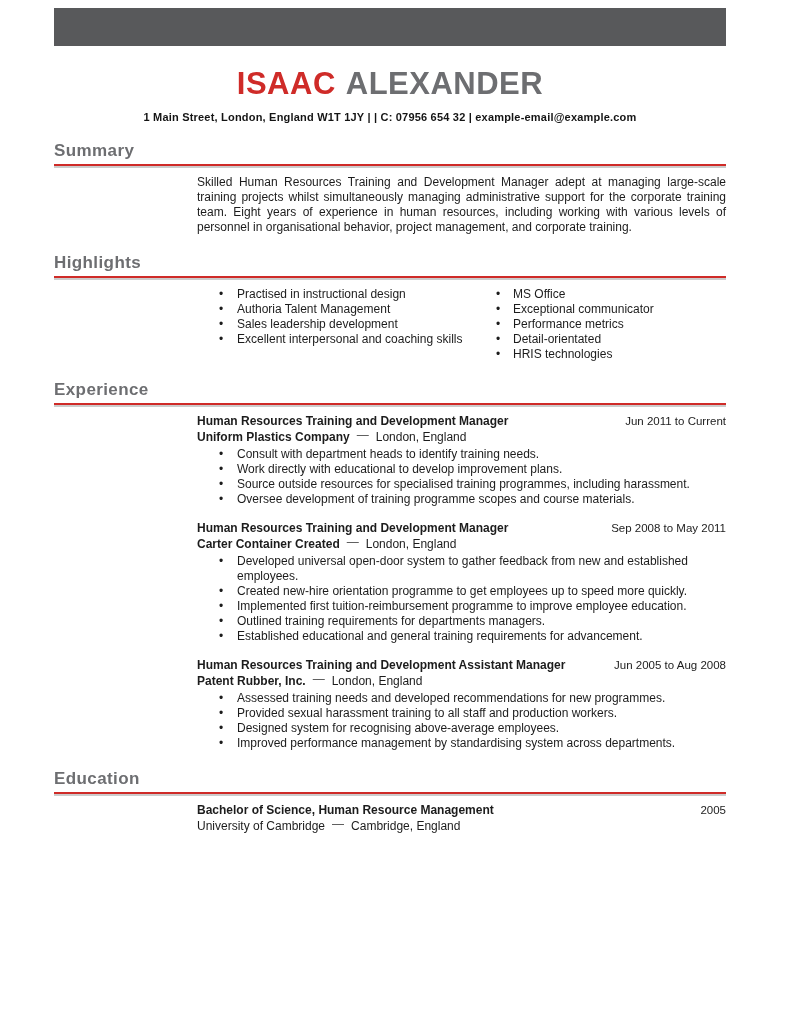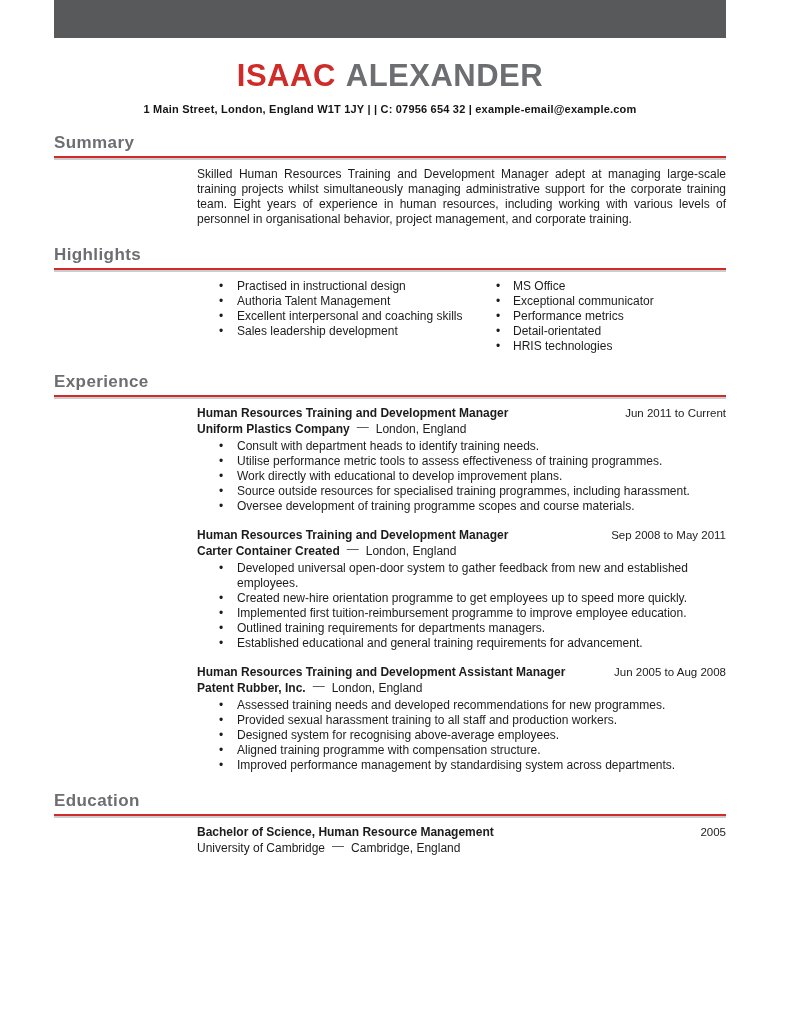--- a/index.html
+++ b/index.html
@@ -10,21 +10,21 @@
   * { box-sizing: border-box; margin: 0; padding: 0; }
   html, body { background: #ffffff; }
   body {
     width: 800px;
     font-family: "Liberation Sans", "DejaVu Sans", sans-serif;
     color: #1c1c1c;
   }
   .page {
     width: 780px;
     min-height: 1035px;
-    padding: 0 54px 30px 54px;
+    padding: 8px 54px 30px 54px;
     background: #ffffff;
   }
   .topbar {
     height: 38px;
     background: var(--header-bar-gray);
   }
   .name {
     margin-top: 20px;
     text-align: center;
     font-size: 31px;
@@ -135,22 +135,22 @@
   </div>
 
   <div class="section">
     <div class="section-title">Highlights</div>
     <div class="rule"></div>
     <div class="section-body">
       <div class="hl-cols">
         <div class="hl-left">
           <div class="bullet-item">Practised in instructional design</div>
           <div class="bullet-item">Authoria Talent Management</div>
+          <div class="bullet-item">Sales leadership development</div>
           <div class="bullet-item">Excellent interpersonal and coaching skills</div>
-          <div class="bullet-item">Sales leadership development</div>
         </div>
         <div class="hl-right">
           <div class="bullet-item">MS Office</div>
           <div class="bullet-item">Exceptional communicator</div>
           <div class="bullet-item">Performance metrics</div>
           <div class="bullet-item">Detail-orientated</div>
           <div class="bullet-item">HRIS technologies</div>
         </div>
       </div>
     </div>
@@ -164,21 +164,20 @@
       <div class="job">
         <div class="job-header">
           <span class="job-title">Human Resources Training and Development Manager</span>
           <span class="job-dates">Jun 2011 to Current</span>
         </div>
         <div class="company-line">
           <span class="company-name">Uniform Plastics Company</span><span class="loc-separator">—</span><span>London, England</span>
         </div>
         <div class="job-bullets">
           <div class="bullet-item">Consult with department heads to identify training needs.</div>
-          <div class="bullet-item">Utilise performance metric tools to assess effectiveness of training programmes.</div>
           <div class="bullet-item">Work directly with educational to develop improvement plans.</div>
           <div class="bullet-item">Source outside resources for specialised training programmes, including harassment.</div>
           <div class="bullet-item">Oversee development of training programme scopes and course materials.</div>
         </div>
       </div>
 
       <div class="job">
         <div class="job-header">
           <span class="job-title">Human Resources Training and Development Manager</span>
           <span class="job-dates">Sep 2008 to May 2011</span>
@@ -200,21 +199,20 @@
           <span class="job-title">Human Resources Training and Development Assistant Manager</span>
           <span class="job-dates">Jun 2005 to Aug 2008</span>
         </div>
         <div class="company-line">
           <span class="company-name">Patent Rubber, Inc.</span><span class="loc-separator">—</span><span>London, England</span>
         </div>
         <div class="job-bullets">
           <div class="bullet-item">Assessed training needs and developed recommendations for new programmes.</div>
           <div class="bullet-item">Provided sexual harassment training to all staff and production workers.</div>
           <div class="bullet-item">Designed system for recognising above-average employees.</div>
-          <div class="bullet-item">Aligned training programme with compensation structure.</div>
           <div class="bullet-item">Improved performance management by standardising system across departments.</div>
         </div>
       </div>
 
     </div>
   </div>
 
   <div class="section">
     <div class="section-title">Education</div>
     <div class="rule"></div>

